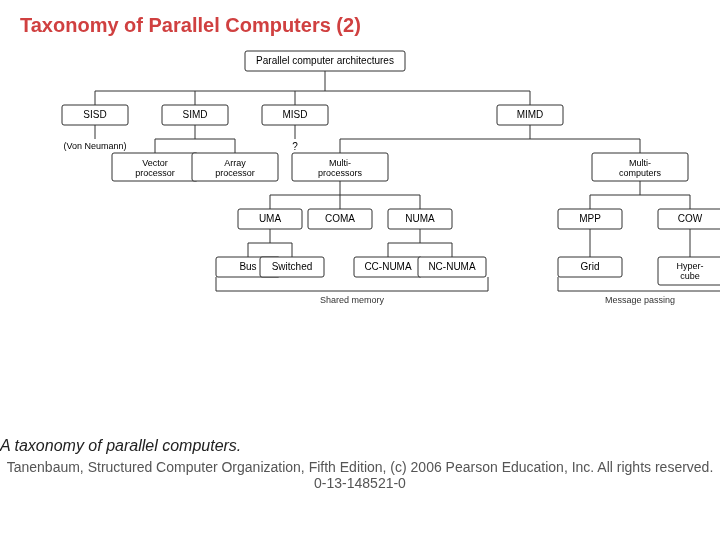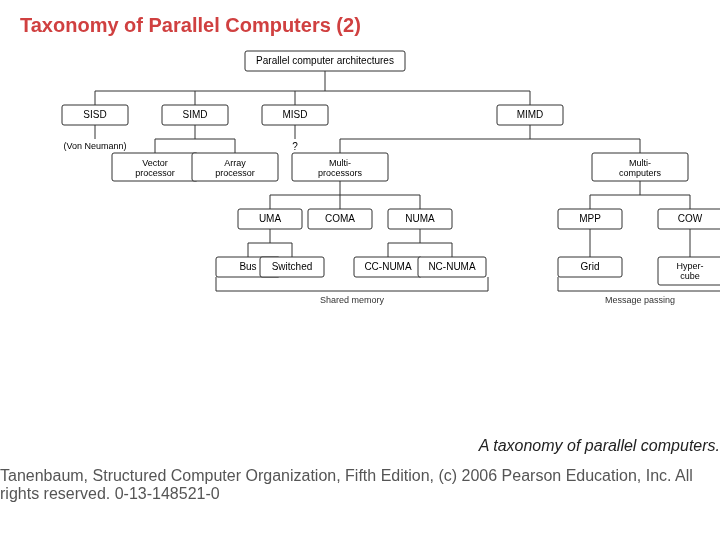--- a/index.html
+++ b/index.html
@@ -26,31 +26,32 @@
     }
 
     svg.tree-svg {
       position: absolute;
       top: 0; left: 0;
       width: 720px;
       height: 380px;
     }
 
     .caption {
-      text-align: right;
+      text-align: left;
       font-size: 16px;
       font-style: italic;
       margin-top: 4px;
       color: #222;
     }
 
     .footer {
-      font-size: 16px;
+      text-align: center;
+      font-size: 14px;
       color: #555;
-      margin-top: 12px;
+      margin-top: 4px;
     }
   </style>
 </head>
 <body>
 
 <div class="page-title">Taxonomy of Parallel Computers (2)</div>
 
 <div class="diagram-area">
   <svg class="tree-svg" viewBox="0 0 720 380">
 

